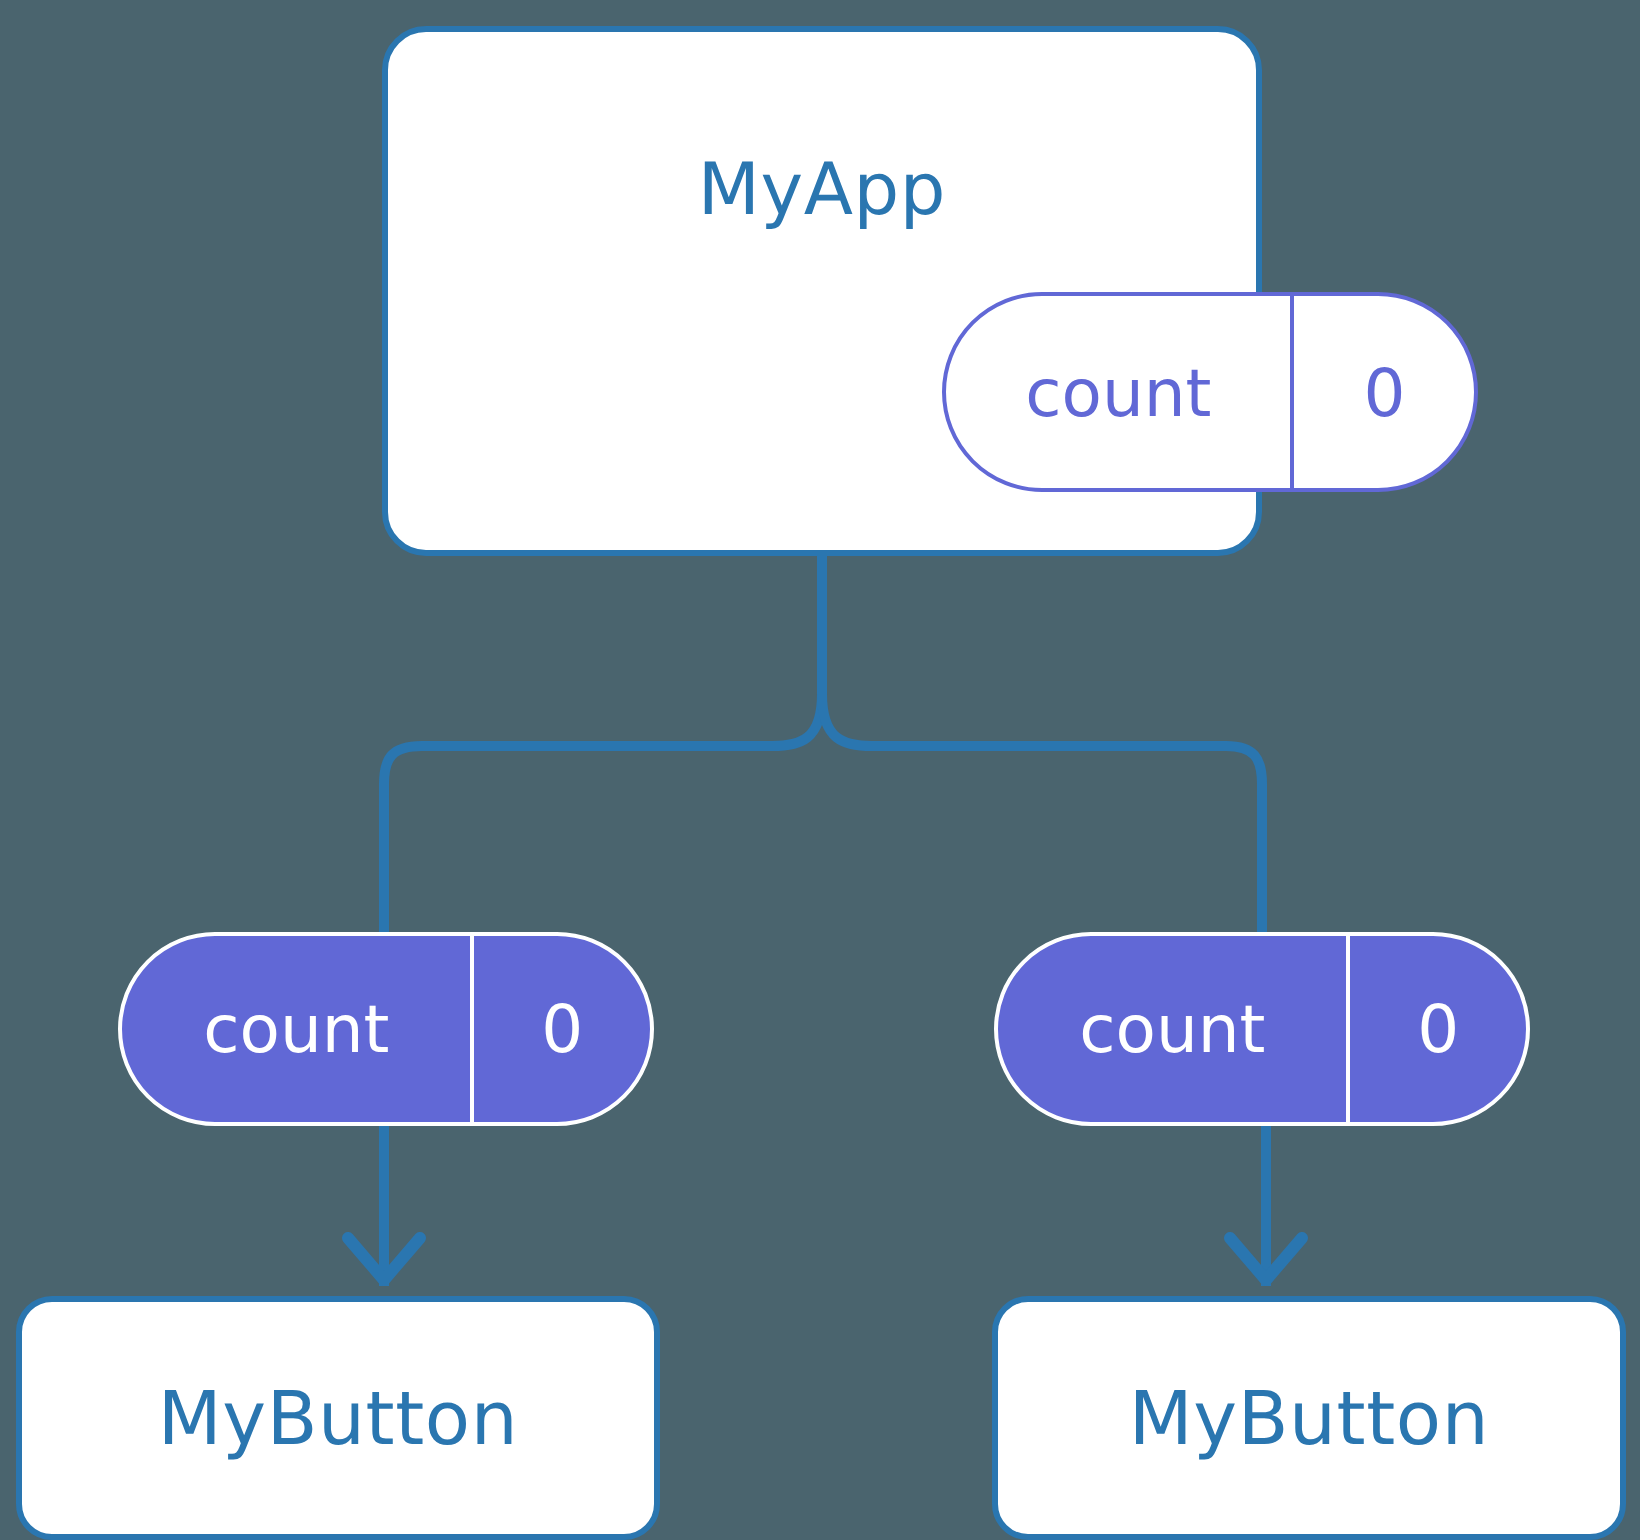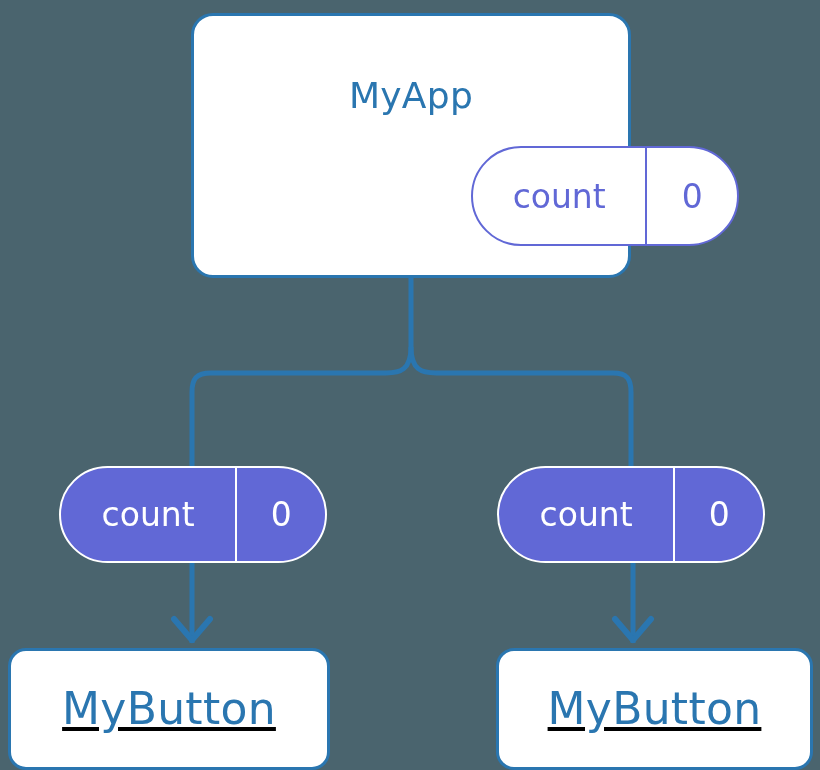--- a/index.html
+++ b/index.html
@@ -30,25 +30,24 @@
   
   .comp-box {
     position: absolute;
     background: #ffffff;
     border: 3px solid #2a76b0;
     border-radius: 18px;
     box-sizing: border-box;
     display: flex;
     align-items: center;
     justify-content: center;
-    text-decoration: underline;
   }
   .comp-title {
     color: #2a76b0;
-    font-size: 44px;
+    font-size: 37px;
     font-weight: 400;
     letter-spacing: 0.3px;
     line-height: 1;
   }
 
   #app-box {
     left: 191px;
     top: 13px;
     width: 440px;
     height: 265px;

